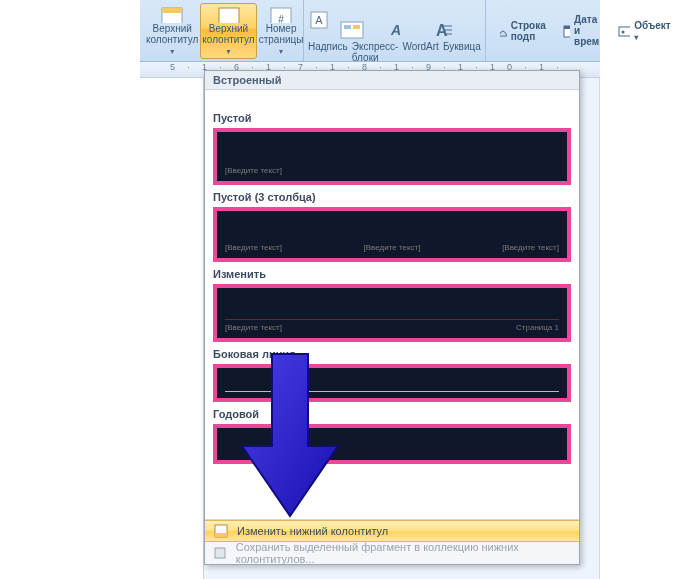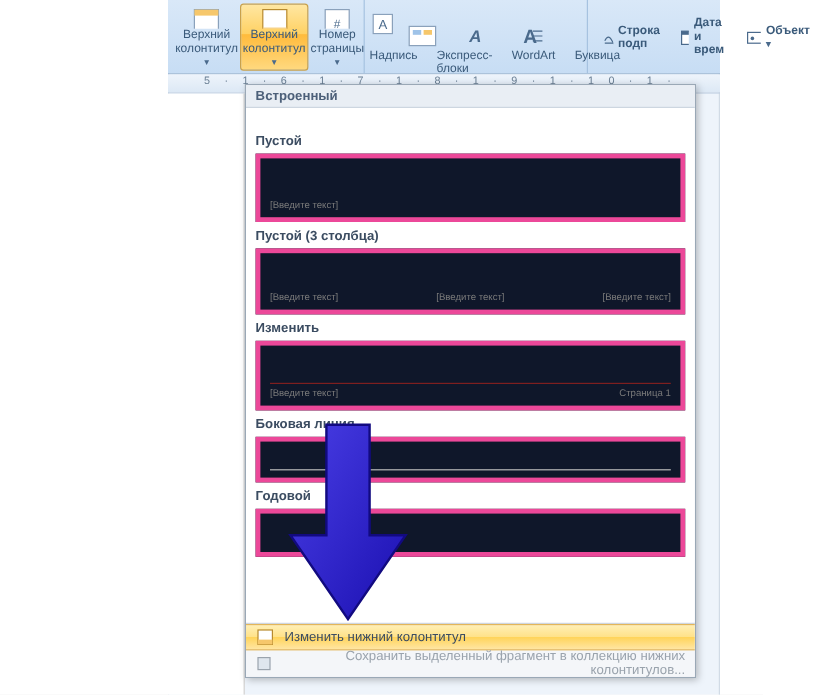--- a/index.html
+++ b/index.html
@@ -146,21 +146,21 @@
     display: flex; align-items: center; gap: 8px;
     height: 22px; padding: 0 8px;
     font-size: 11px; color: #3b4c61;
     cursor: default;
   }
   .menuitem.hover {
     background: linear-gradient(#ffefb5,#ffe28a 48%,#ffd358 49%,#ffe6a3);
     border-top: 1px solid #e3b659;
     border-bottom: 1px solid #e3b659;
   }
-  .menuitem.disabled { color: #9aa3ad; text-align: right; }
+  .menuitem.disabled { color: #9aa3ad; }
   .micon {
     width: 16px; height: 16px;
     display: inline-flex; align-items: center; justify-content: center;
   }
   
   .arrow-wrap {
     position: absolute;
     left: 230px; top: 350px;
     width: 120px; height: 170px;
     pointer-events: none;
@@ -226,21 +226,21 @@
         </div>
         <div style="display:flex;flex-direction:column;align-items:center;width:44px;">
           <svg width="28" height="22">
               <text x="10" y="17" font-size="16" fill="#4a6a8c" font-weight="bold">A</text>
               <line x1="18" y1="7" x2="26" y2="7" stroke="#4a6a8c"></line>
               <line x1="18" y1="11" x2="26" y2="11" stroke="#4a6a8c"></line>
               <line x1="18" y1="15" x2="26" y2="15" stroke="#4a6a8c"></line>
             </svg>
         </div>
       </div>
-      <div style="display:flex;gap:16px;justify-content:space-around;margin-top:0;">
+      <div style="display:flex;gap:4px;justify-content:space-around;margin-top:0;">
         <span style="font-size:10px;">Надпись</span>
         <span style="font-size:10px;">Экспресс-блоки</span>
         <span style="font-size:10px;">WordArt</span>
         <span style="font-size:10px;">Буквица</span>
       </div>
     </div>
 
     <div class="rgroup" style="border-right:none;flex:1;">
       <div class="smallstack">
         <div class="smallbtn">

